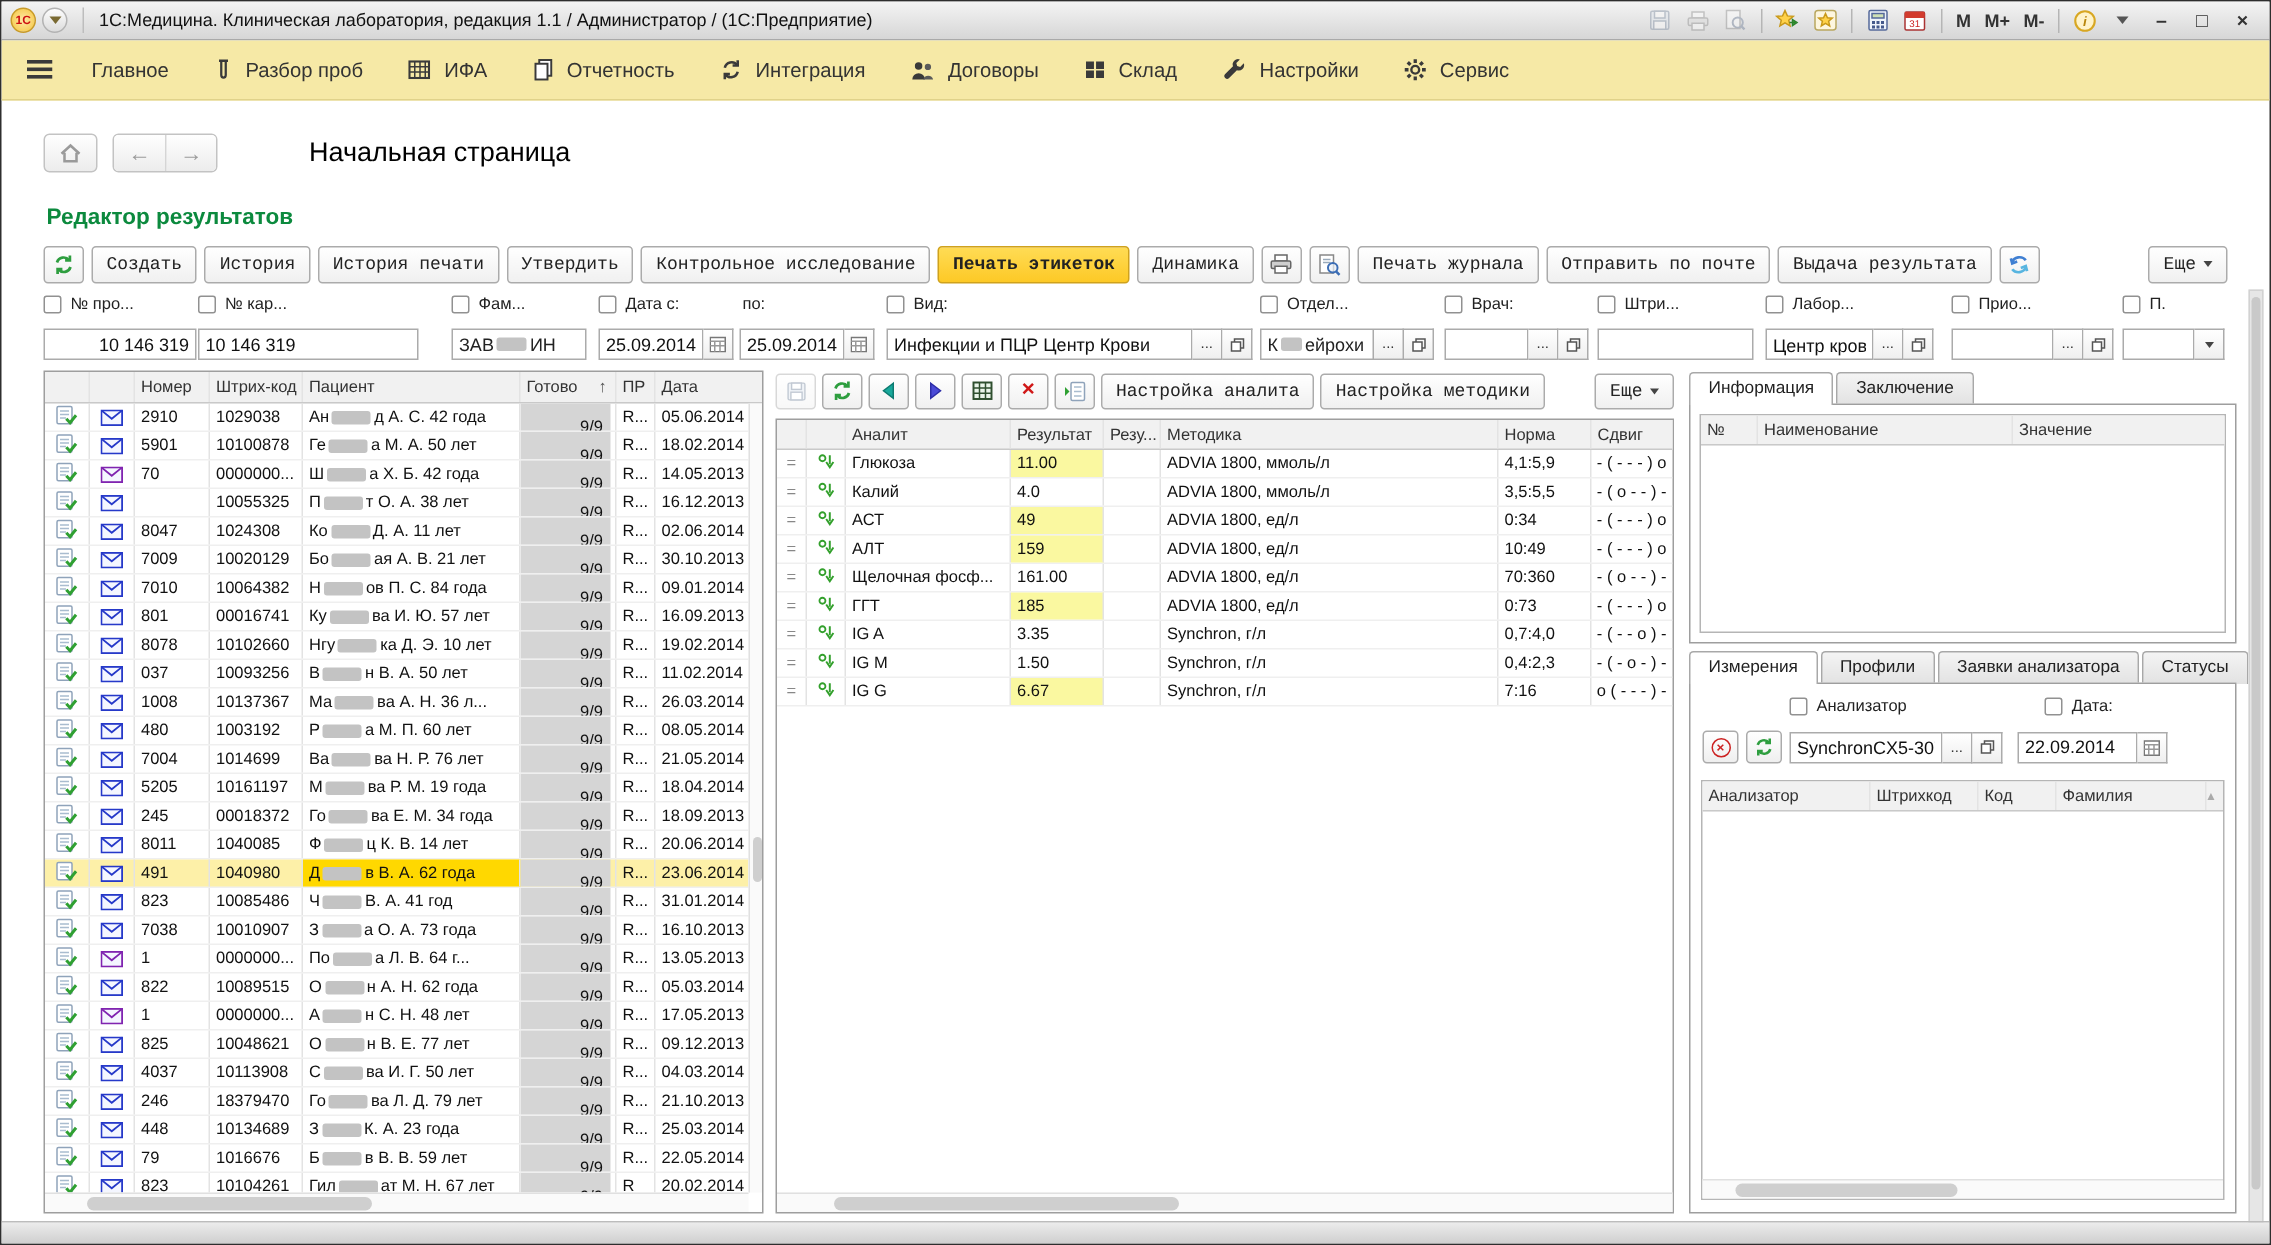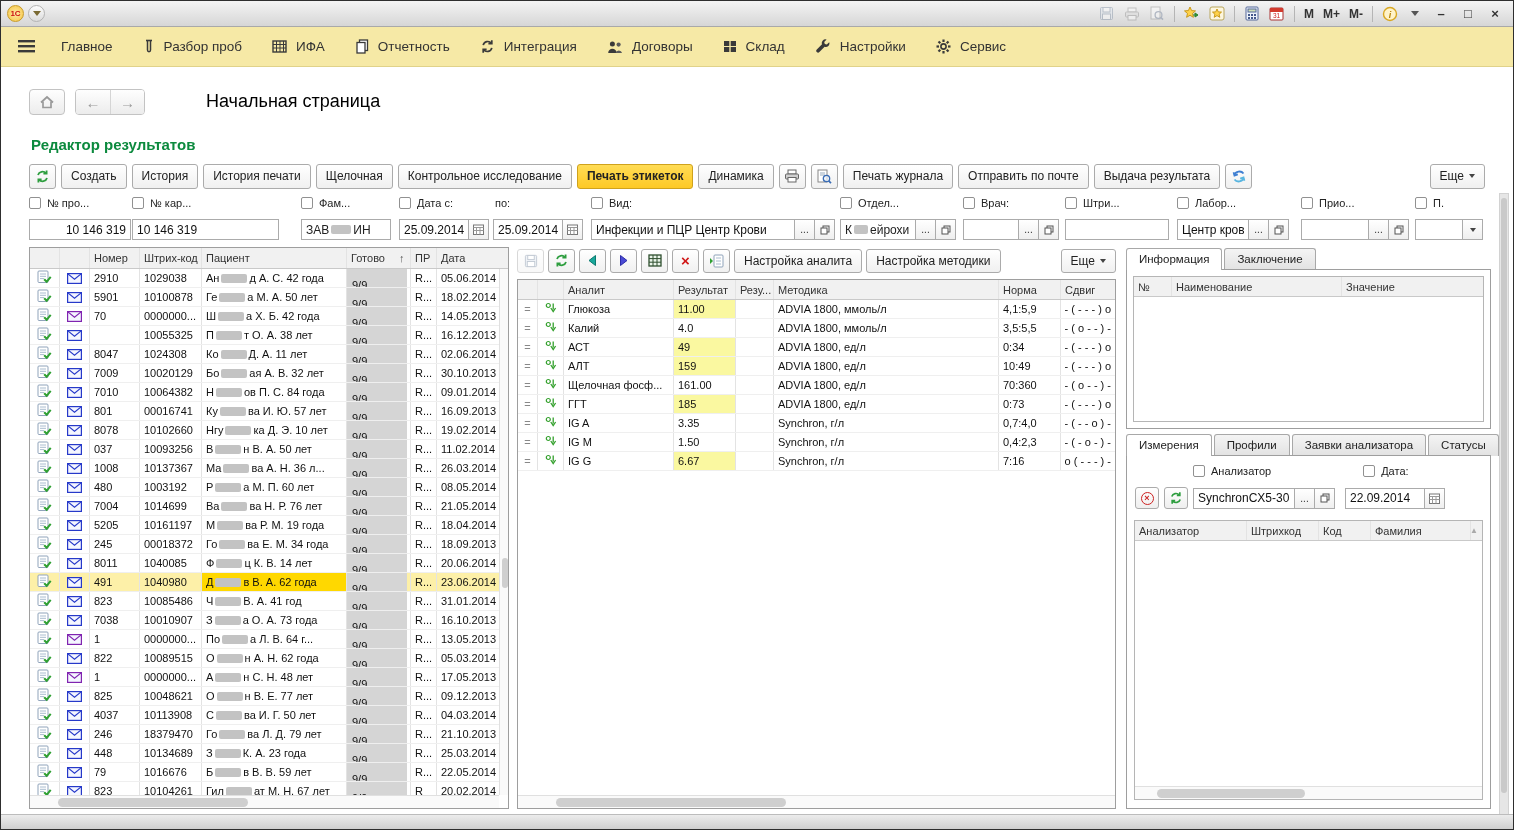--- a/index.html
+++ b/index.html
@@ -38,21 +38,21 @@
   .seg{display:flex;border:1px solid #c3c3c3;border-radius:4px;overflow:hidden;}
   .seg-btn{width:34px;height:24px;background:linear-gradient(#fefefe,#ececec);display:flex;
     align-items:center;justify-content:center;color:#9a9a9a;font-size:15px;}
   .seg-btn+.seg-btn{border-left:1px solid #d5d5d5;}
   .page-title{position:absolute;top:90px;left:205px;font-size:18px;color:#000;}
   .section-title{position:absolute;top:135px;left:30px;font-size:15px;font-weight:bold;color:#0c8a3e;}
 
   
   .toolbar{position:absolute;top:162px;left:28px;right:28px;height:26px;display:flex;align-items:center;gap:5px;}
   .btn{height:25px;background:linear-gradient(#ffffff,#f0f0f0);border:1px solid #ababab;border-radius:3px;
-    font-size:12px;color:#222;padding:0 9px;display:flex;align-items:center;white-space:nowrap;font-family:Liberation Sans, sans-serif;}
+    font-size:12px;color:#222;padding:0 9px;display:flex;align-items:center;white-space:nowrap;font-family:Liberation Mono, monospace;}
   .btn.accent{background:linear-gradient(#ffdc55,#fdc926);border-color:#cfa21d;font-weight:bold;}
   .icon-btn{width:27px;padding:0;justify-content:center;}
   .spacer{flex:1;}
   .more-caret{width:0;height:0;border-left:3.5px solid transparent;border-right:3.5px solid transparent;
     border-top:4px solid #444;margin-left:5px;}
 
   
   .filter{position:absolute;top:195px;font-size:11px;color:#222;}
   .frow{display:flex;align-items:center;height:14px;}
   .cbx{width:12px;height:12px;border:1px solid #919191;background:#fff;border-radius:2px;margin-right:6px;flex:none;}
@@ -70,21 +70,21 @@
   .c{padding:0 4px;overflow:hidden;white-space:nowrap;border-right:1px solid #e3e3e3;height:100%;display:flex;align-items:center;}
   .thead{display:flex;background:#f1f1f1;border-bottom:1px solid #c9c9c9;font-size:11px;color:#333;}
   .trow{display:flex;font-size:11px;color:#111;border-bottom:1px solid #efefef;height:19px;}
 
   
   .lc1{width:30px;flex:none;justify-content:center;}
   .lc2{width:30px;flex:none;justify-content:center;}
   .lcn{width:50px;flex:none;}
   .lcc{width:62px;flex:none;}
   .lcp{width:145px;flex:none;}
-  .lcr{width:64px;flex:none;padding:0;}
+  .lcr{width:64px;flex:none;padding:0;text-align:right;}
   .lcpr{width:26px;flex:none;}
   .lcd{flex:1;border-right:none;}
   .lt-head{height:21px;}
   .lt-body{position:absolute;top:21px;bottom:13px;left:0;right:9px;overflow:hidden;}
   .ready-box{background:#d5d5d5;height:15px;line-height:15px;padding:12px 5px;margin:2px 3px 2px 0;width:100%;}
   .lt-head .lcr{padding:0 4px;}
   .sort-up{margin-left:14px;color:#555;}
   .trow.sel{background:#fdf0a8;}
   .trow.sel .lcp{background:#ffd800;}
   .env{color:#2639c9;display:flex;}
@@ -136,20 +136,21 @@
 </head>
 <body>
 
 <div class="window">
 
   <div class="titlebar">
     <span class="logo">1С</span>
     <span class="tb-drop">
         <span class="caret"></span>
       </span>
+    <span class="tb-title">1С:Медицина. Клиническая лаборатория, редакция 1.1 / Администратор /  (1С:Предприятие)</span>
     <div class="tb-right">
       <span class="tb-ic dis">
         <svg width="15" height="15" viewBox="0 0 15 15">
             <rect x="1.5" y="1.5" width="12" height="12" rx="1" fill="#dfe6ef" stroke="#7a8aa0"></rect>
             <rect x="4" y="1.5" width="7" height="4.5" fill="#fff" stroke="#7a8aa0"></rect>
             <rect x="3.5" y="8" width="8" height="5.5" fill="#fff" stroke="#7a8aa0"></rect>
           </svg>
         </span>
       <span class="tb-ic dis">
         <svg width="16" height="14" viewBox="0 0 16 14">
@@ -342,21 +343,21 @@
       <svg width="15" height="15" viewBox="0 0 15 15">
           <path d="M3 6 a4.6 4.6 0 0 1 8-1.6" fill="none" stroke="#2e9e3f" stroke-width="1.8"></path>
           <path d="M11.6 1.4 v3.2 h-3.2" fill="none" stroke="#2e9e3f" stroke-width="1.8"></path>
           <path d="M12 9 a4.6 4.6 0 0 1-8 1.6" fill="none" stroke="#2e9e3f" stroke-width="1.8"></path>
           <path d="M3.4 13.6 v-3.2 h3.2" fill="none" stroke="#2e9e3f" stroke-width="1.8"></path>
         </svg>
       </button>
     <button class="btn">Создать</button>
     <button class="btn">История</button>
     <button class="btn">История печати</button>
-    <button class="btn">Щелочная</button>
+    <button class="btn">Утвердить</button>
     <button class="btn">Контрольное исследование</button>
     <button class="btn accent">Печать этикеток</button>
     <button class="btn">Динамика</button>
     <button class="btn icon-btn">
       <svg width="16" height="14" viewBox="0 0 16 14">
           <rect x="4" y="1" width="8" height="4" fill="#fff" stroke="#666"></rect>
           <rect x="1.5" y="5" width="13" height="5" rx="1" fill="#cfcfcf" stroke="#666"></rect>
           <rect x="4" y="8.5" width="8" height="4.5" fill="#fff" stroke="#666"></rect>
         </svg>
       </button>
@@ -746,21 +747,21 @@
                 <rect x=".6" y=".6" width="13.8" height="9.8" fill="#f4f6ff" stroke="currentColor" stroke-width="1.2"></rect>
                 <path d="M.6.6 L7.5 6.2 L14.4.6" fill="none" stroke="currentColor" stroke-width="1.2"></path>
               </svg>
             </span>
           </div>
         <div class="c lcn">7009</div>
         <div class="c lcc">10020129</div>
         <div class="c lcp">
             <span>Бо</span>
             <span class="redact"></span>
-            <span>ая А. В.  32 лет</span>
+            <span>ая А. В.  21 лет</span>
           </div>
         <div class="c lcr">
             <span class="ready-box">9/9</span>
           </div>
         <div class="c lcpr">R...</div>
         <div class="c lcd">30.10.2013</div>
       </div>
         <div class="trow">
         <div class="c lc1">
             <span>

